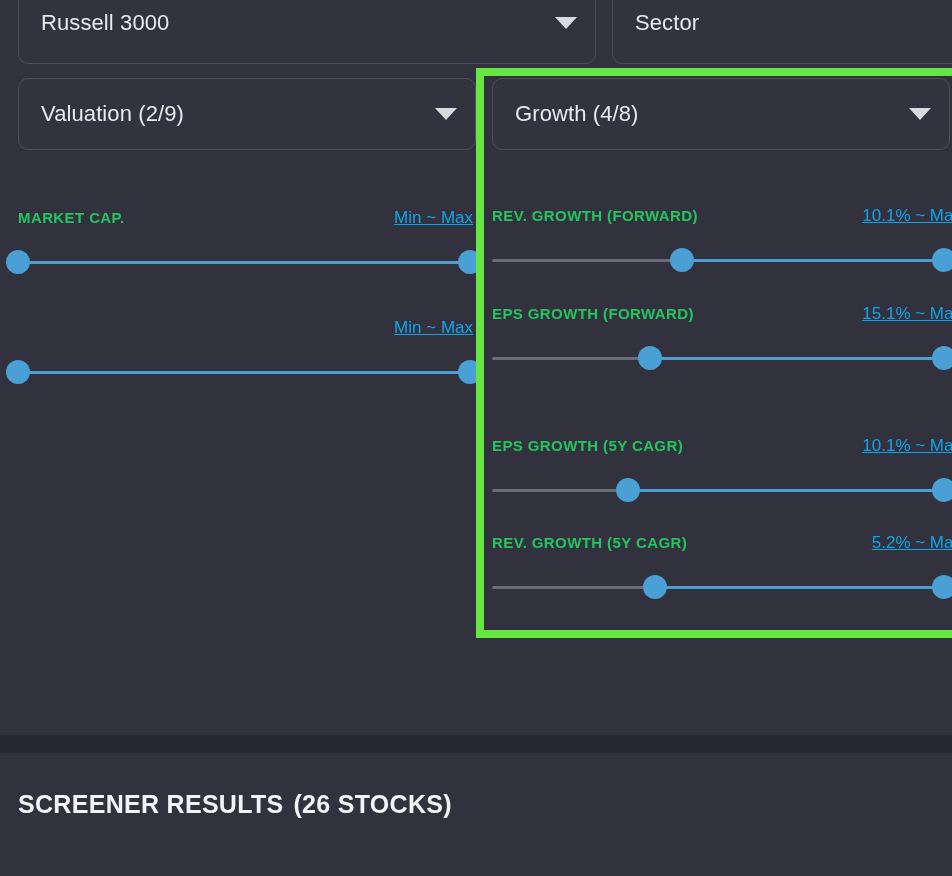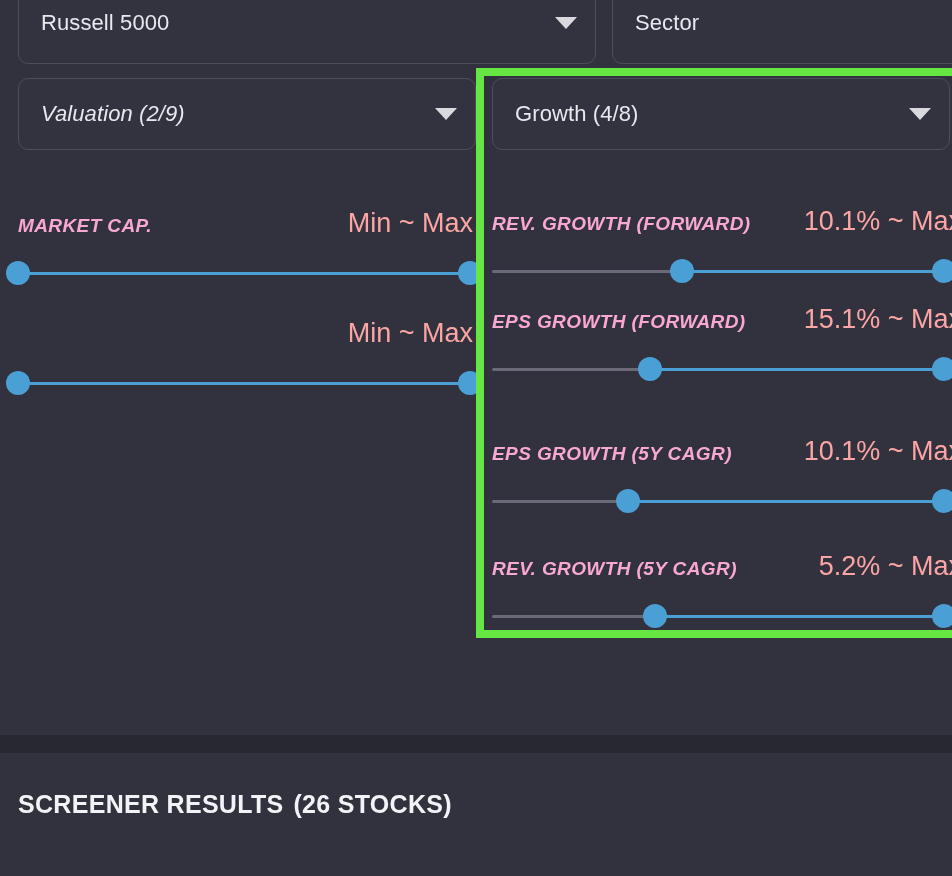--- a/index.html
+++ b/index.html
@@ -28,35 +28,35 @@
   .dd .caret{
     width:0;height:0;flex:0 0 auto;
     border-left:11px solid transparent;
     border-right:11px solid transparent;
     border-top:12px solid #dadade;
     margin-left:10px;
   }
 
   #dd-index{left:18px;top:-18px;width:578px;height:82px;}
   #dd-sector{left:612px;top:-18px;width:400px;height:82px;padding-right:28px;}
-  #dd-valuation{left:18px;top:78px;width:458px;height:72px;font-style:italic;}
+  #dd-valuation{left:18px;top:78px;width:458px;height:72px;}
 
   
   .frow{position:absolute;}
   .frow .head{
     display:flex;align-items:baseline;
     width:100%;
   }
   .frow .name{
-    font-size:19px;font-weight:bold;color:#f9a8d4;
-    letter-spacing:.4px;white-space:nowrap;font-style:italic;
+    font-size:15px;font-weight:bold;color:#22c55e;
+    letter-spacing:.4px;white-space:nowrap;
   }
   .frow .val{
-    font-size:27px;color:#fca5a5;white-space:nowrap;
-    margin-left:auto;padding-left:14px;
+    font-size:17px;color:#0ea5e9;white-space:nowrap;
+    margin-left:auto;padding-left:14px;text-decoration:underline;
   }
 
   .slider{position:relative;height:26px;margin-top:22px;}
   .slider .rail{
     position:absolute;left:0;right:0;top:11px;height:3px;
     background:#6a6a78;border-radius:2px;
   }
   .slider .fill{
     position:absolute;top:11px;height:3px;
     background:#4a9fd4;border-radius:2px;
@@ -77,39 +77,39 @@
     box-sizing:border-box;
     border:8px solid #66e643;
     background:#32323e;
   }
   #highlight-inner{position:relative;width:100%;height:100%;overflow:hidden;}
 
   
   #row-revfwd{left:8px;top:130px;width:452px;text-align:center;}
   #row-epsfwd{left:8px;top:228px;width:452px;}
   #row-eps5y{left:8px;top:360px;width:452px;}
-  #row-rev5y{left:8px;top:457px;width:452px;margin-top:18px;}
+  #row-rev5y{left:8px;top:457px;width:452px;}
   #highlight-inner .frow .head{width:470px;}
 
   
   #divider{position:absolute;left:0;top:735px;width:952px;height:18px;background:#282832;}
   #results-title{
     position:absolute;left:18px;top:790px;
     font-size:25px;font-weight:bold;color:#f2f3f7;letter-spacing:.3px;
     white-space:nowrap;
   }
   #results-title .count{margin-left:10px;}
 </style>
 </head>
 <body>
 
 <div class="screen">
 
   <div class="dd" id="dd-index">
-    <span class="dd-label">Russell 5000</span>
+    <span class="dd-label">Russell 3000</span>
     <span class="caret"></span>
   </div>
 
   <div class="dd" id="dd-sector">
     <span class="dd-label">Sector</span>
   </div>
 
   <div class="dd" id="dd-valuation">
     <span class="dd-label">Valuation (2/9)</span>
     <span class="caret"></span>

